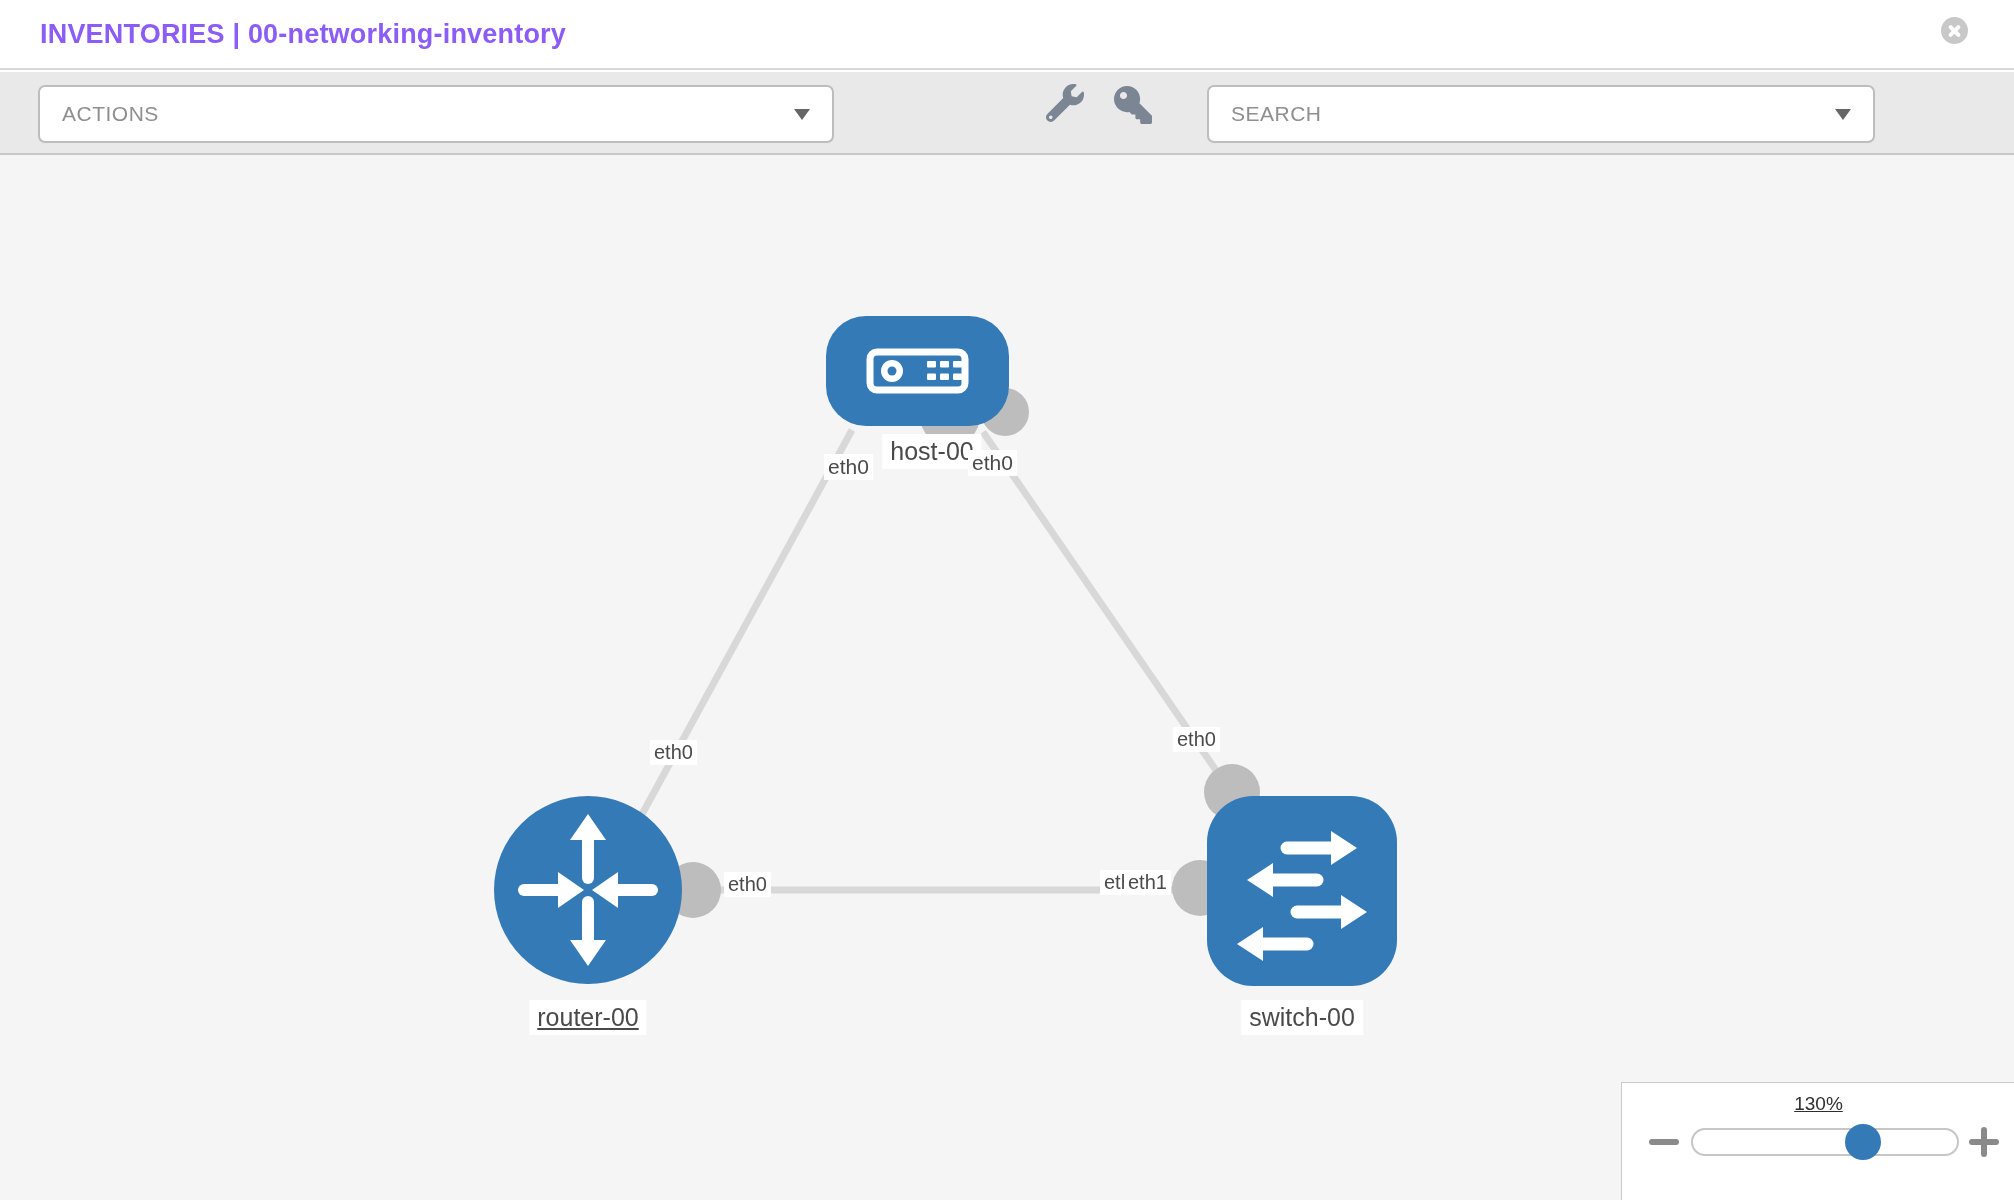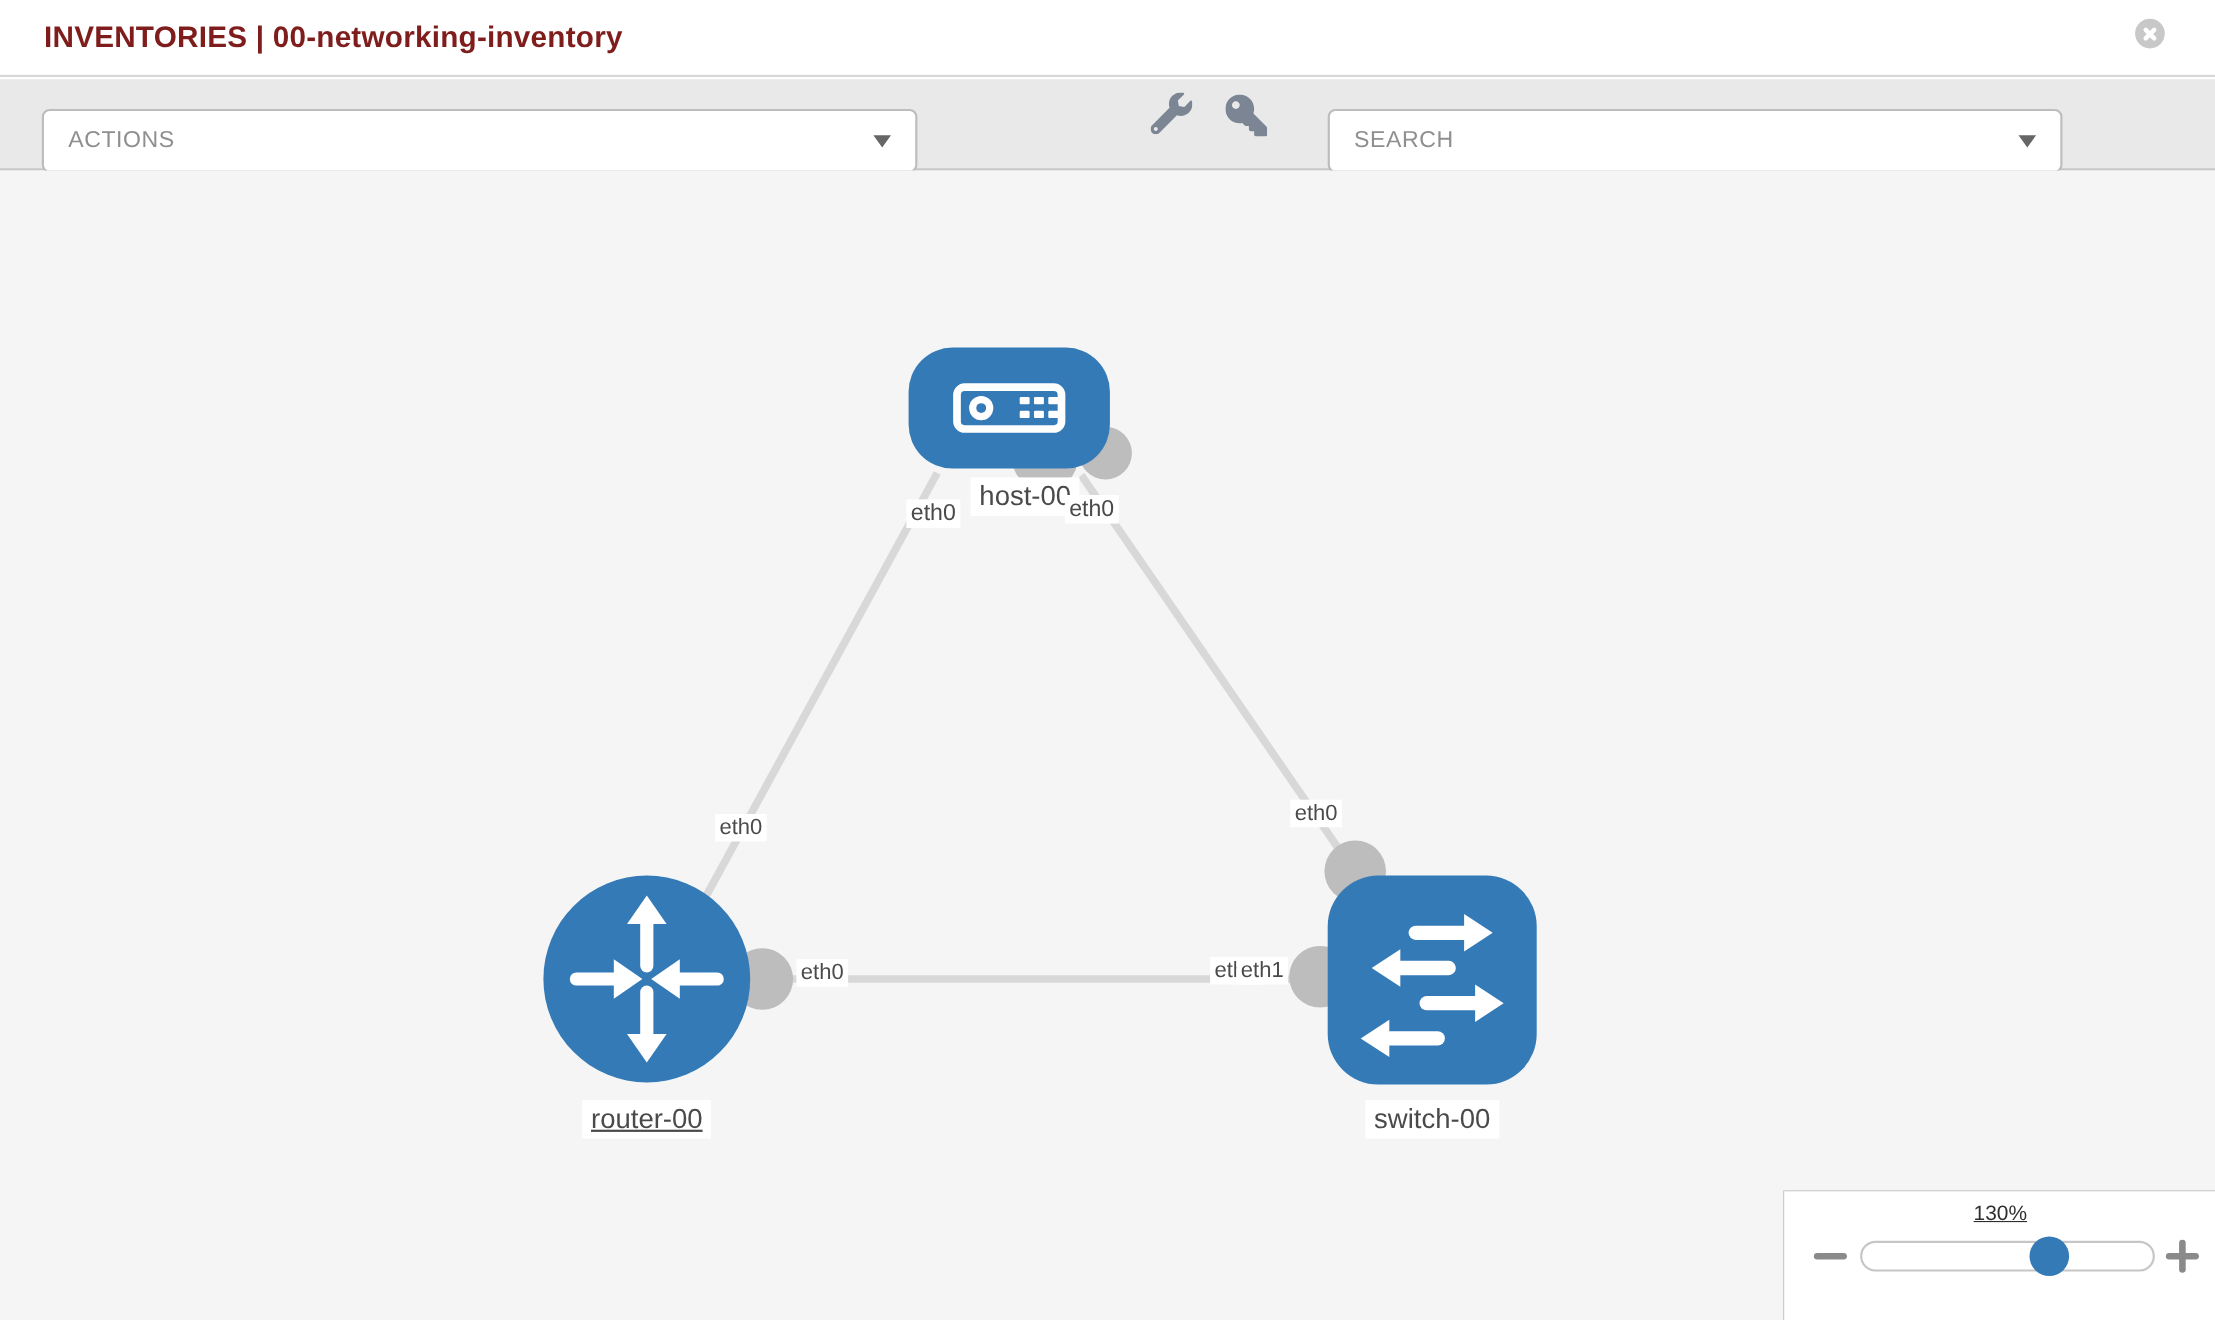--- a/index.html
+++ b/index.html
@@ -2,29 +2,29 @@
 <html><head>
 <meta charset="utf-8">
 <style>
   * { margin:0; padding:0; box-sizing:border-box; }
   html,body { width:2014px; height:1200px; }
   body { font-family:"Liberation Sans","DejaVu Sans",sans-serif; background:#fff; }
   .app { position:relative; width:2014px; height:1200px; overflow:hidden; background:#fff; }
 
   
   .hdr { position:absolute; left:0; top:0; width:2014px; height:70px; background:#fff; border-bottom:2px solid #d8d8d8; }
-  .hdr-title { position:absolute; left:40px; top:19px; font-size:27px; font-weight:bold; color:#7f1d1d; letter-spacing:0.2px; }
+  .hdr-title { position:absolute; left:40px; top:19px; font-size:27px; font-weight:bold; color:#8b5cf6; letter-spacing:0.2px; }
   .close-btn { position:absolute; left:1941px; top:17px; width:27px; height:27px; border-radius:50%; background:#c8c8c8; cursor:pointer; }
   .close-btn .xb { position:absolute; left:6px; top:11.5px; width:15px; height:4px; background:#fff; border-radius:2px; }
   .close-btn .xb.a { transform:rotate(45deg); }
   .close-btn .xb.b { transform:rotate(-45deg); }
 
   
   .tbar { position:absolute; left:0; top:72px; width:2014px; height:83px; background:#e9e9e9; border-bottom:2px solid #c6c6c6; }
-  .selbox { position:absolute; top:27px; height:58px; background:#fff; border:2px solid #bdbdbd; border-radius:7px;
+  .selbox { position:absolute; top:13px; height:58px; background:#fff; border:2px solid #bdbdbd; border-radius:7px;
             display:flex; align-items:center; justify-content:space-between; padding:0 22px; cursor:pointer; }
   .selbox .sel-label { font-size:21px; color:#8f8f8f; letter-spacing:0.5px; }
   .caret { width:0; height:0; border-left:8px solid transparent; border-right:8px solid transparent; border-top:11px solid #666; }
   .actions-box { left:38px; width:796px; }
   .search-box { left:1183px; width:668px;margin-left:24px; }
   .tool-ic { position:absolute; top:12px; width:38px; height:38px; cursor:pointer; }
   .tool-ic svg { width:100%; height:100%; fill:#7c8594; }
   .ic-wrench { left:1046px; }
   .ic-key { left:1114px; top:14px; }
   .ic-key svg { transform:scaleX(-1); }

